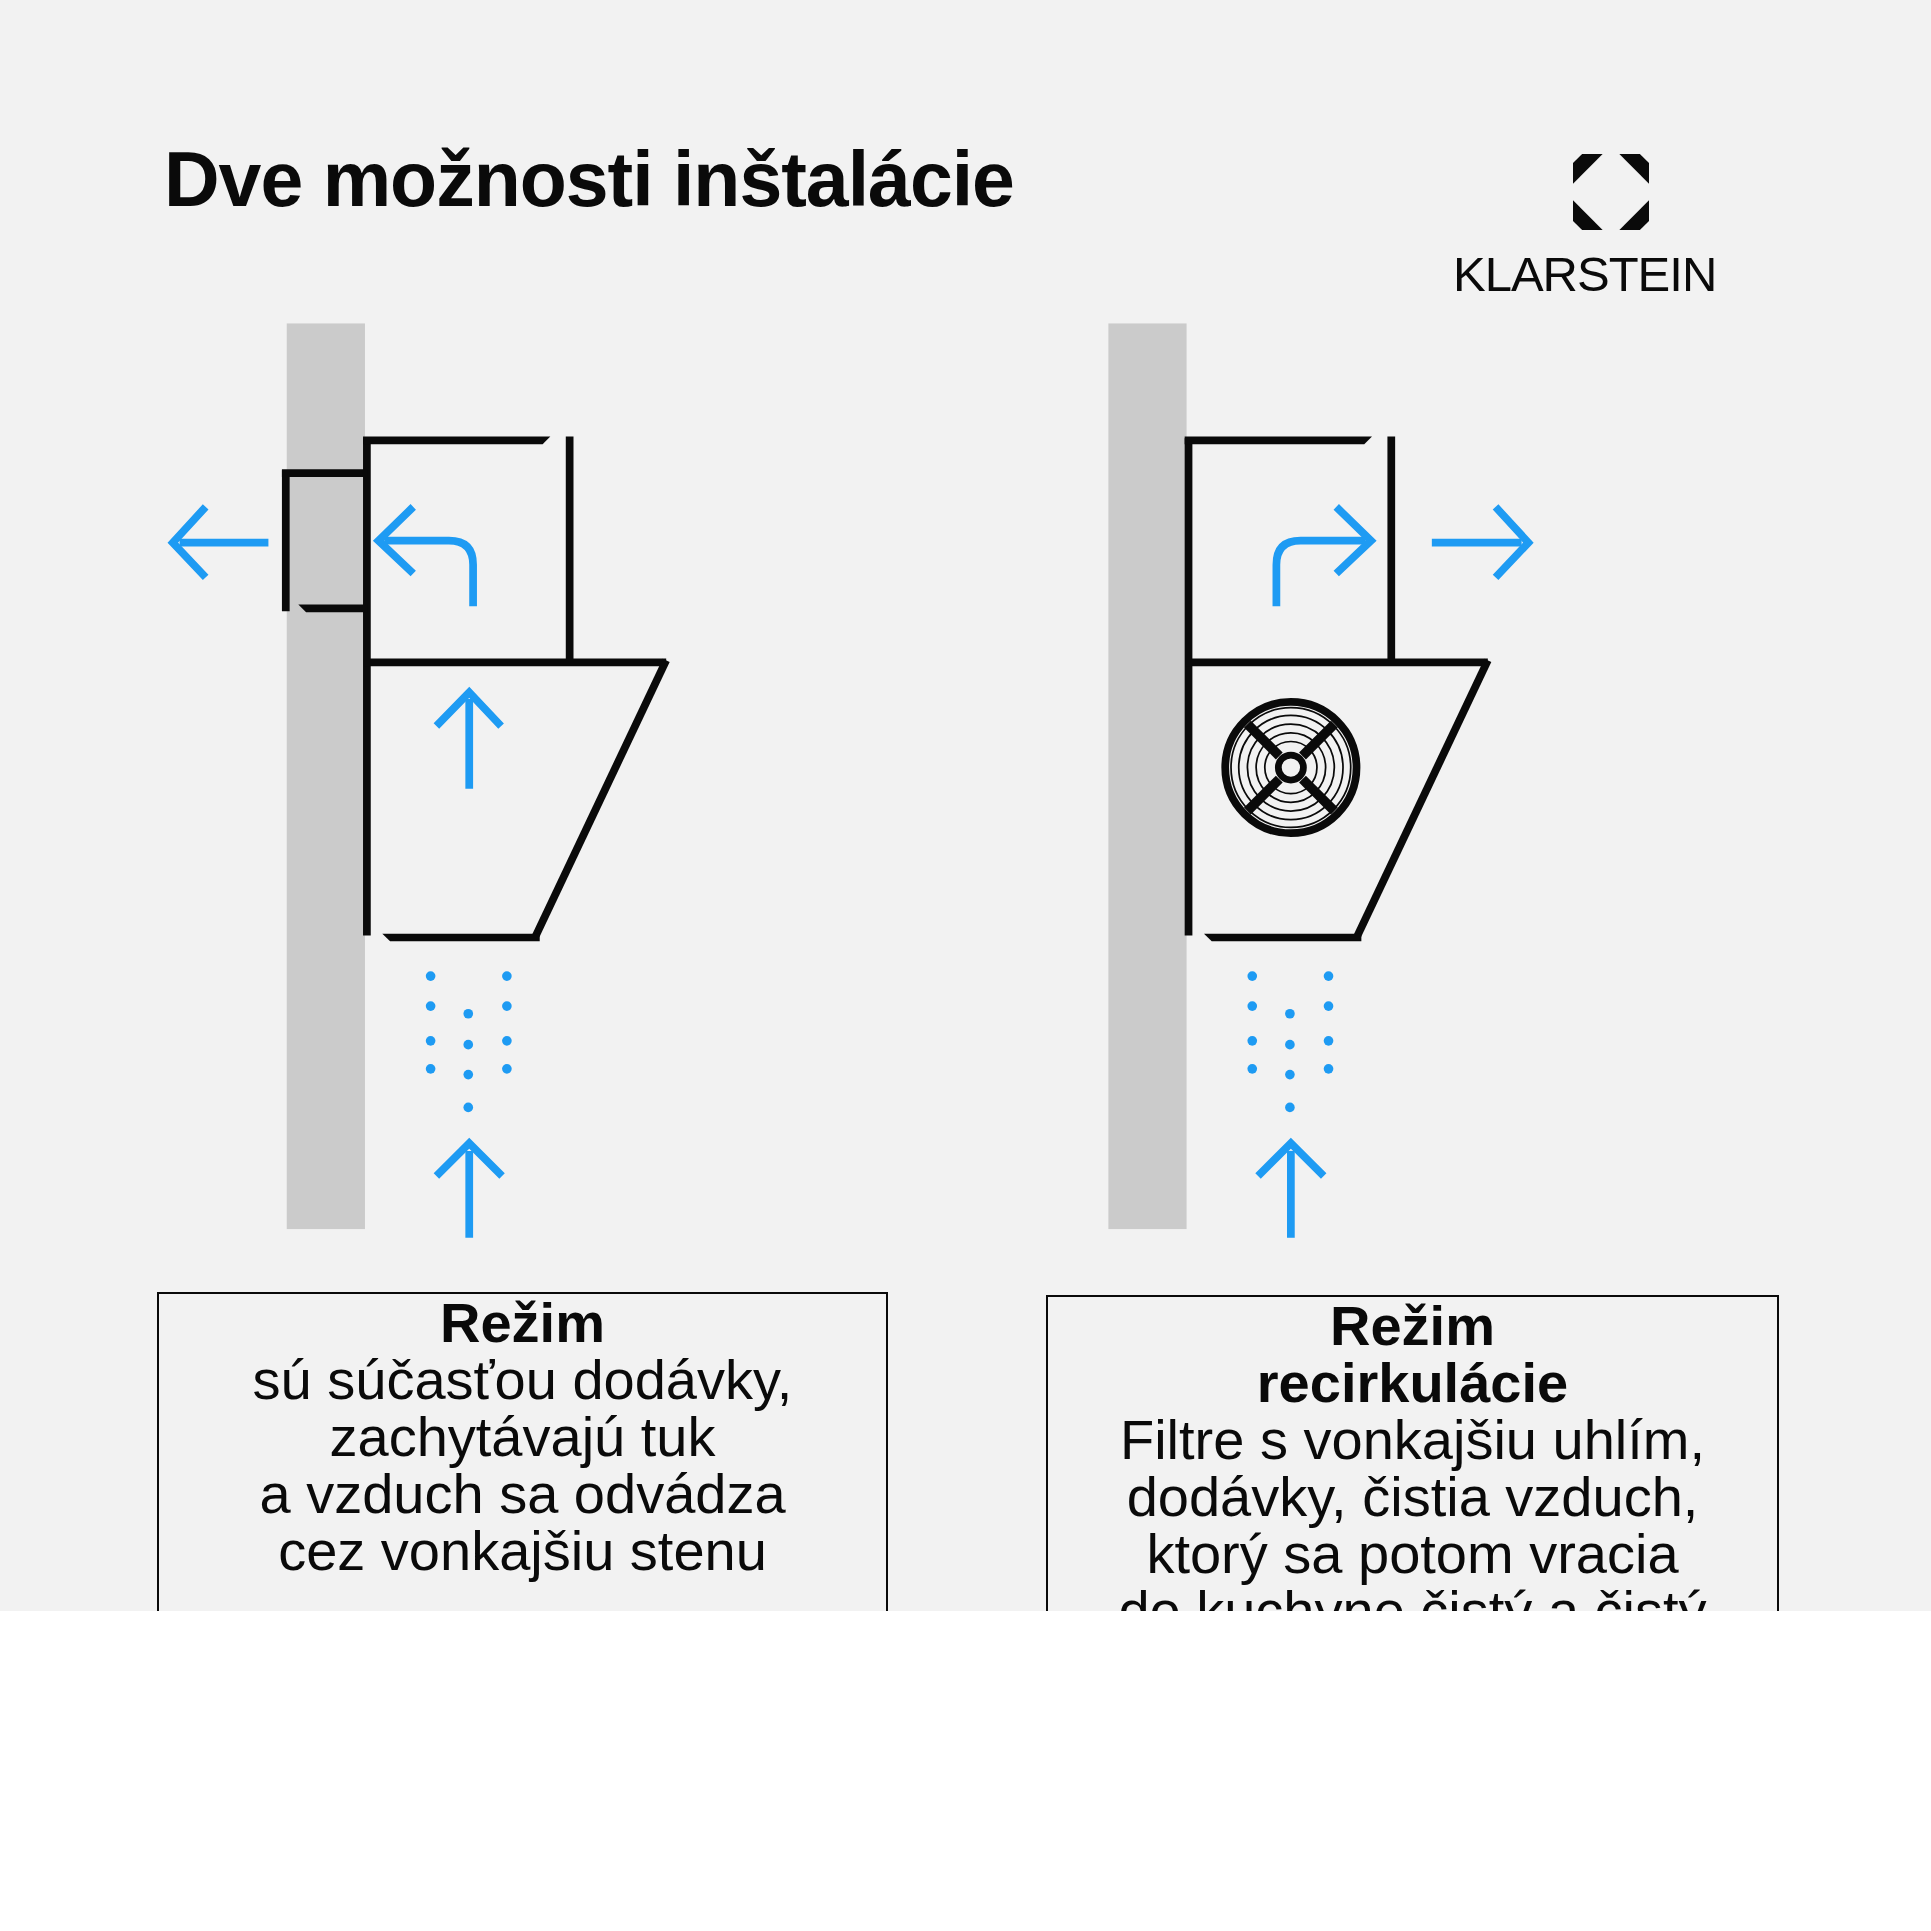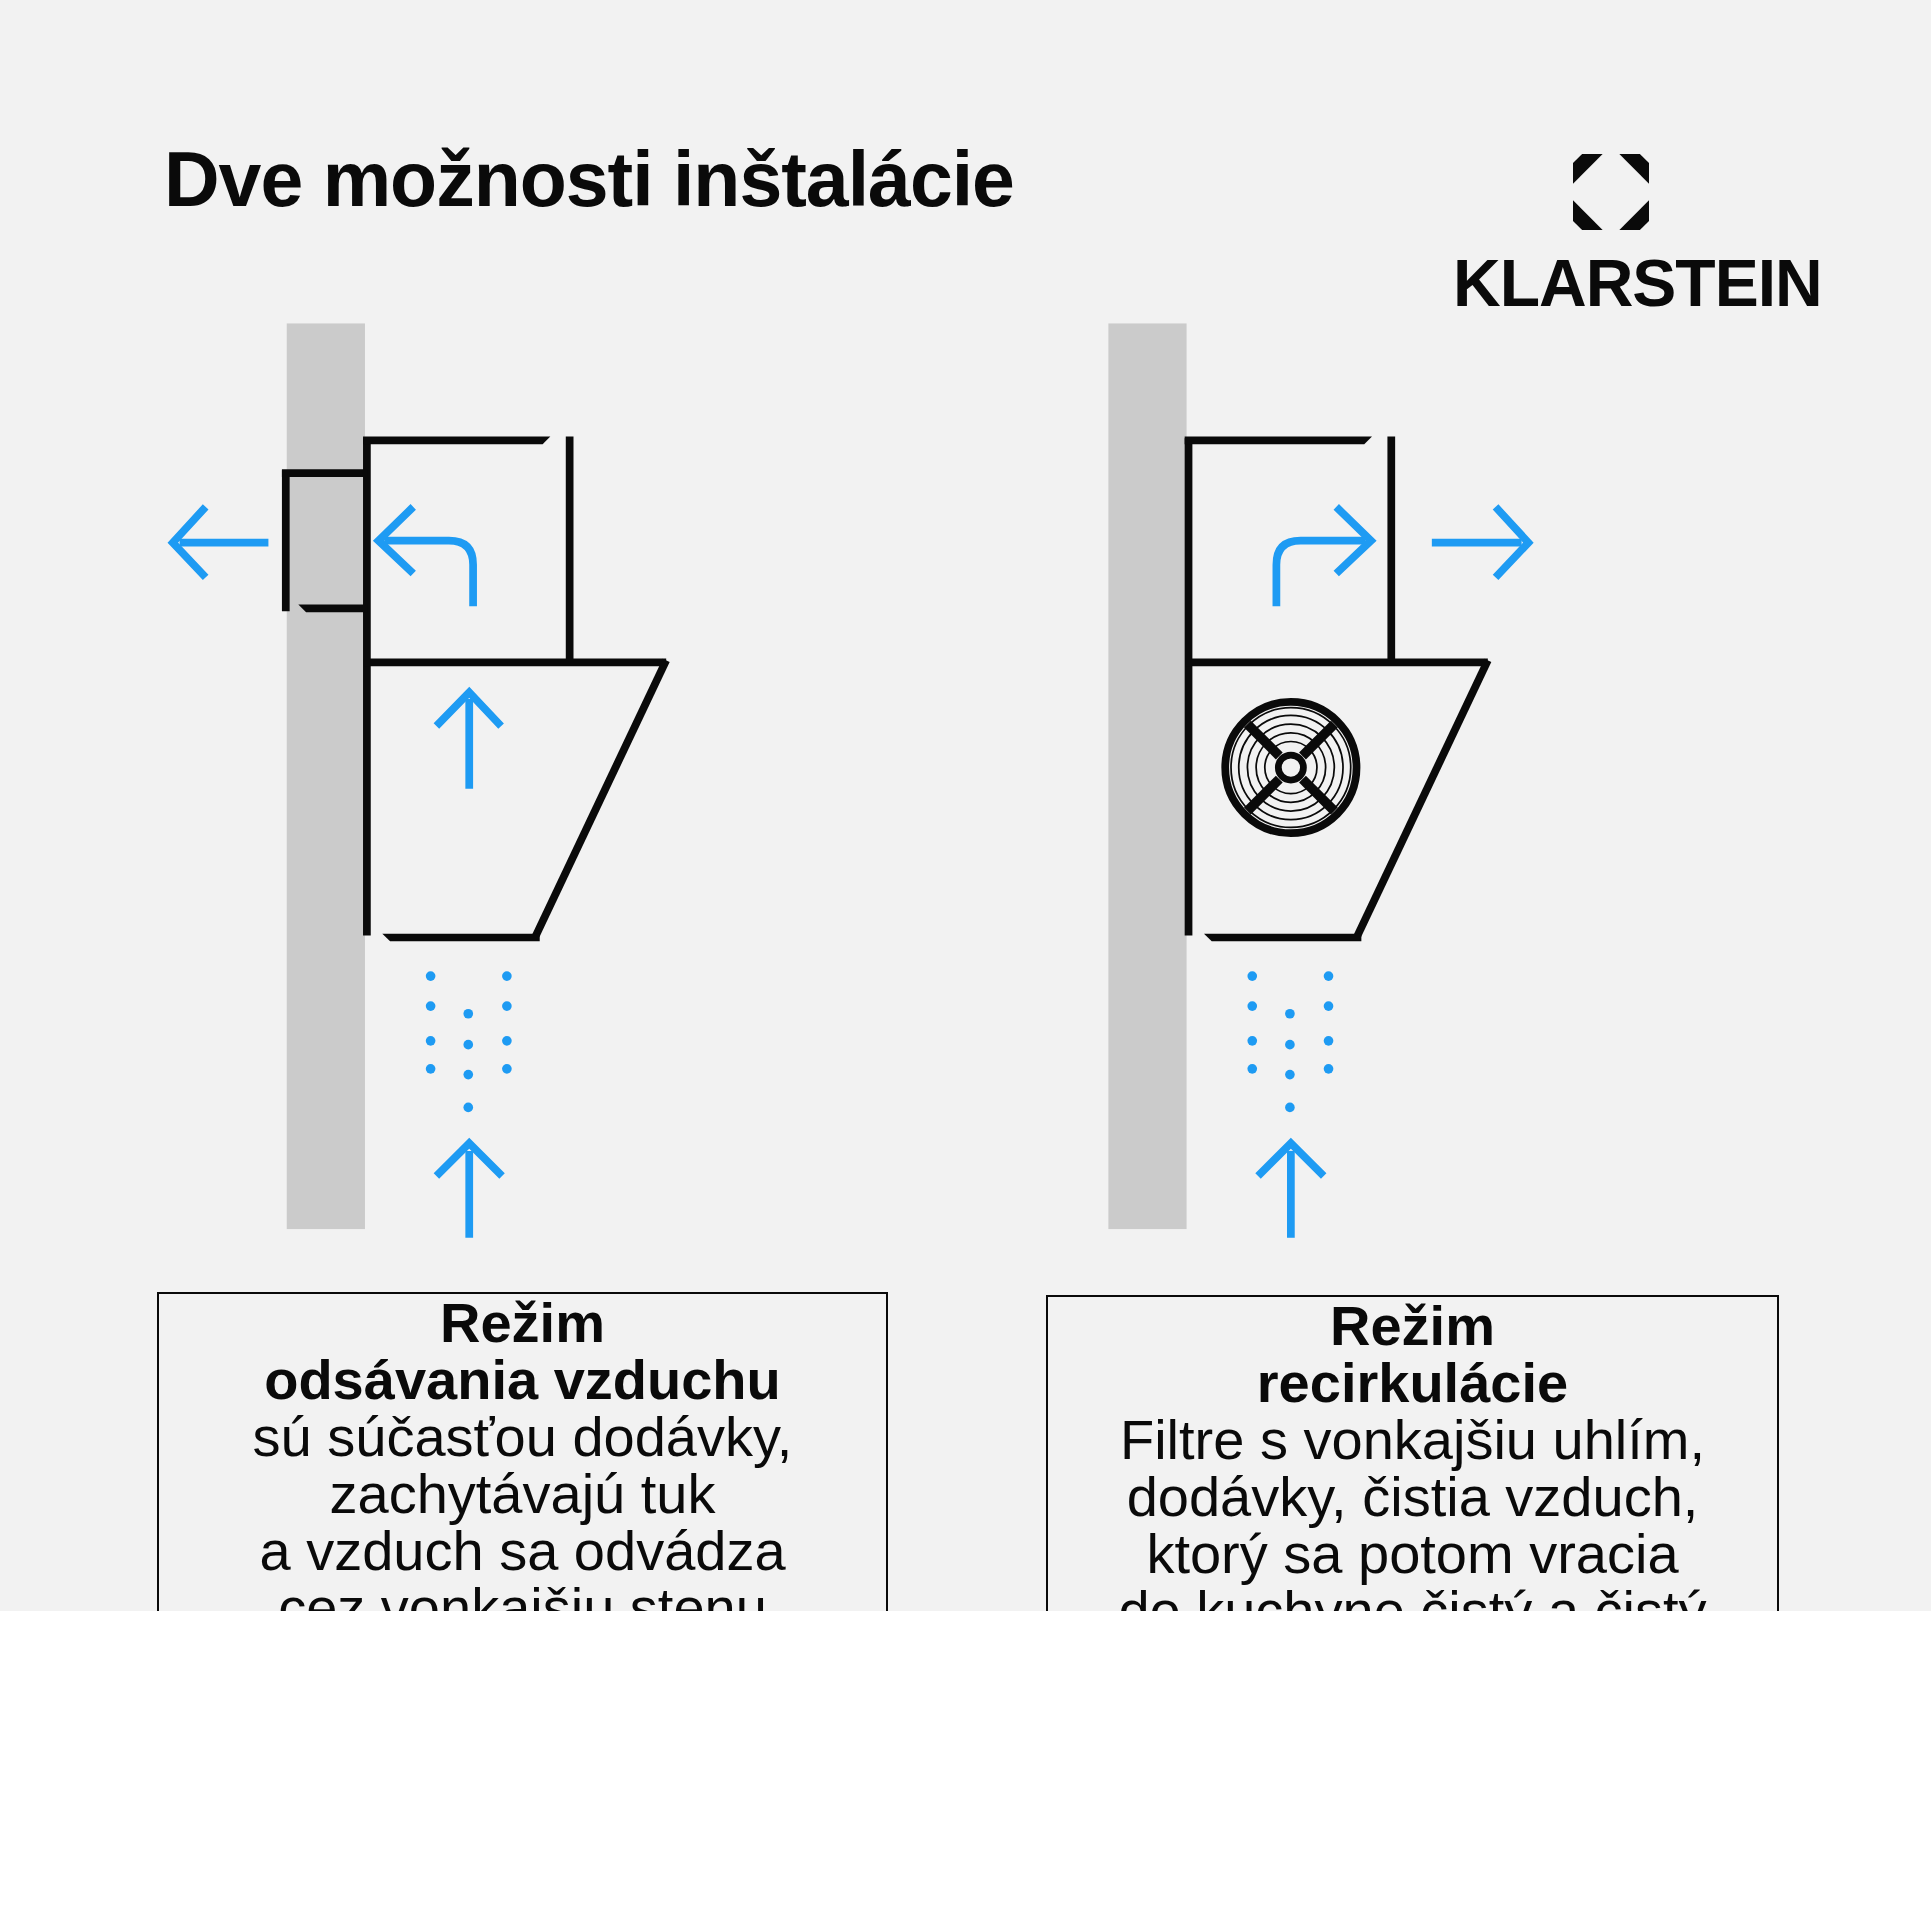--- a/index.html
+++ b/index.html
@@ -1,20 +1,20 @@
 <!DOCTYPE html>
 <html><head>
 <meta charset="utf-8">
 <style>
   html,body{margin:0;padding:0;}
   .page{position:relative;width:1931px;height:1611px;background:#F2F2F2;overflow:hidden;
         font-family:"Liberation Sans",sans-serif;color:#0A0A0A;}
   .title{position:absolute;left:164px;top:141px;font-size:77px;font-weight:bold;
          letter-spacing:-1px;line-height:1;white-space:nowrap;}
-  .brand-name{position:absolute;left:1453px;top:250px;font-size:66px;font-weight:bold;
+  .brand-name{position:absolute;left:1453px;top:250px;font-size:49px;font-weight:normal;
          letter-spacing:-1px;line-height:1;white-space:nowrap;}
   .logo-icon{position:absolute;left:1573px;top:154px;width:76px;height:76px;}
   .diagram-svg{position:absolute;left:0;top:0;}
   .caption{position:absolute;border:2.9px solid #0A0A0A;display:flex;flex-direction:column;
            text-align:center;font-size:56px;line-height:57px;}
   .caption .ln{white-space:nowrap;}
   .caption .bold{font-weight:bold;}
   .caption-left{left:157px;top:1292px;width:727px;height:473px;}
   .caption-right{left:1046px;top:1295px;width:729px;height:473px;}
 </style>
@@ -142,21 +142,20 @@
         <circle cx="1336" cy="1050" r="5"></circle>
           <circle cx="1336" cy="1082" r="5"></circle>
         <circle cx="1336" cy="1113" r="5"></circle>
           <circle cx="1336" cy="1147" r="5"></circle>
       </g>
     </g>
   </svg>
 
   <div class="caption caption-left">
     <div class="ln bold">Režim</div>
-    <div class="ln bold">odsávania vzduchu</div>
     <div class="ln">sú súčasťou dodávky,</div>
     <div class="ln">zachytávajú tuk</div>
     <div class="ln">a vzduch sa odvádza</div>
     <div class="ln">cez vonkajšiu stenu</div>
   </div>
 
   <div class="caption caption-right">
     <div class="ln bold">Režim</div>
     <div class="ln bold">recirkulácie</div>
     <div class="ln">Filtre s vonkajšiu uhlím,</div>

